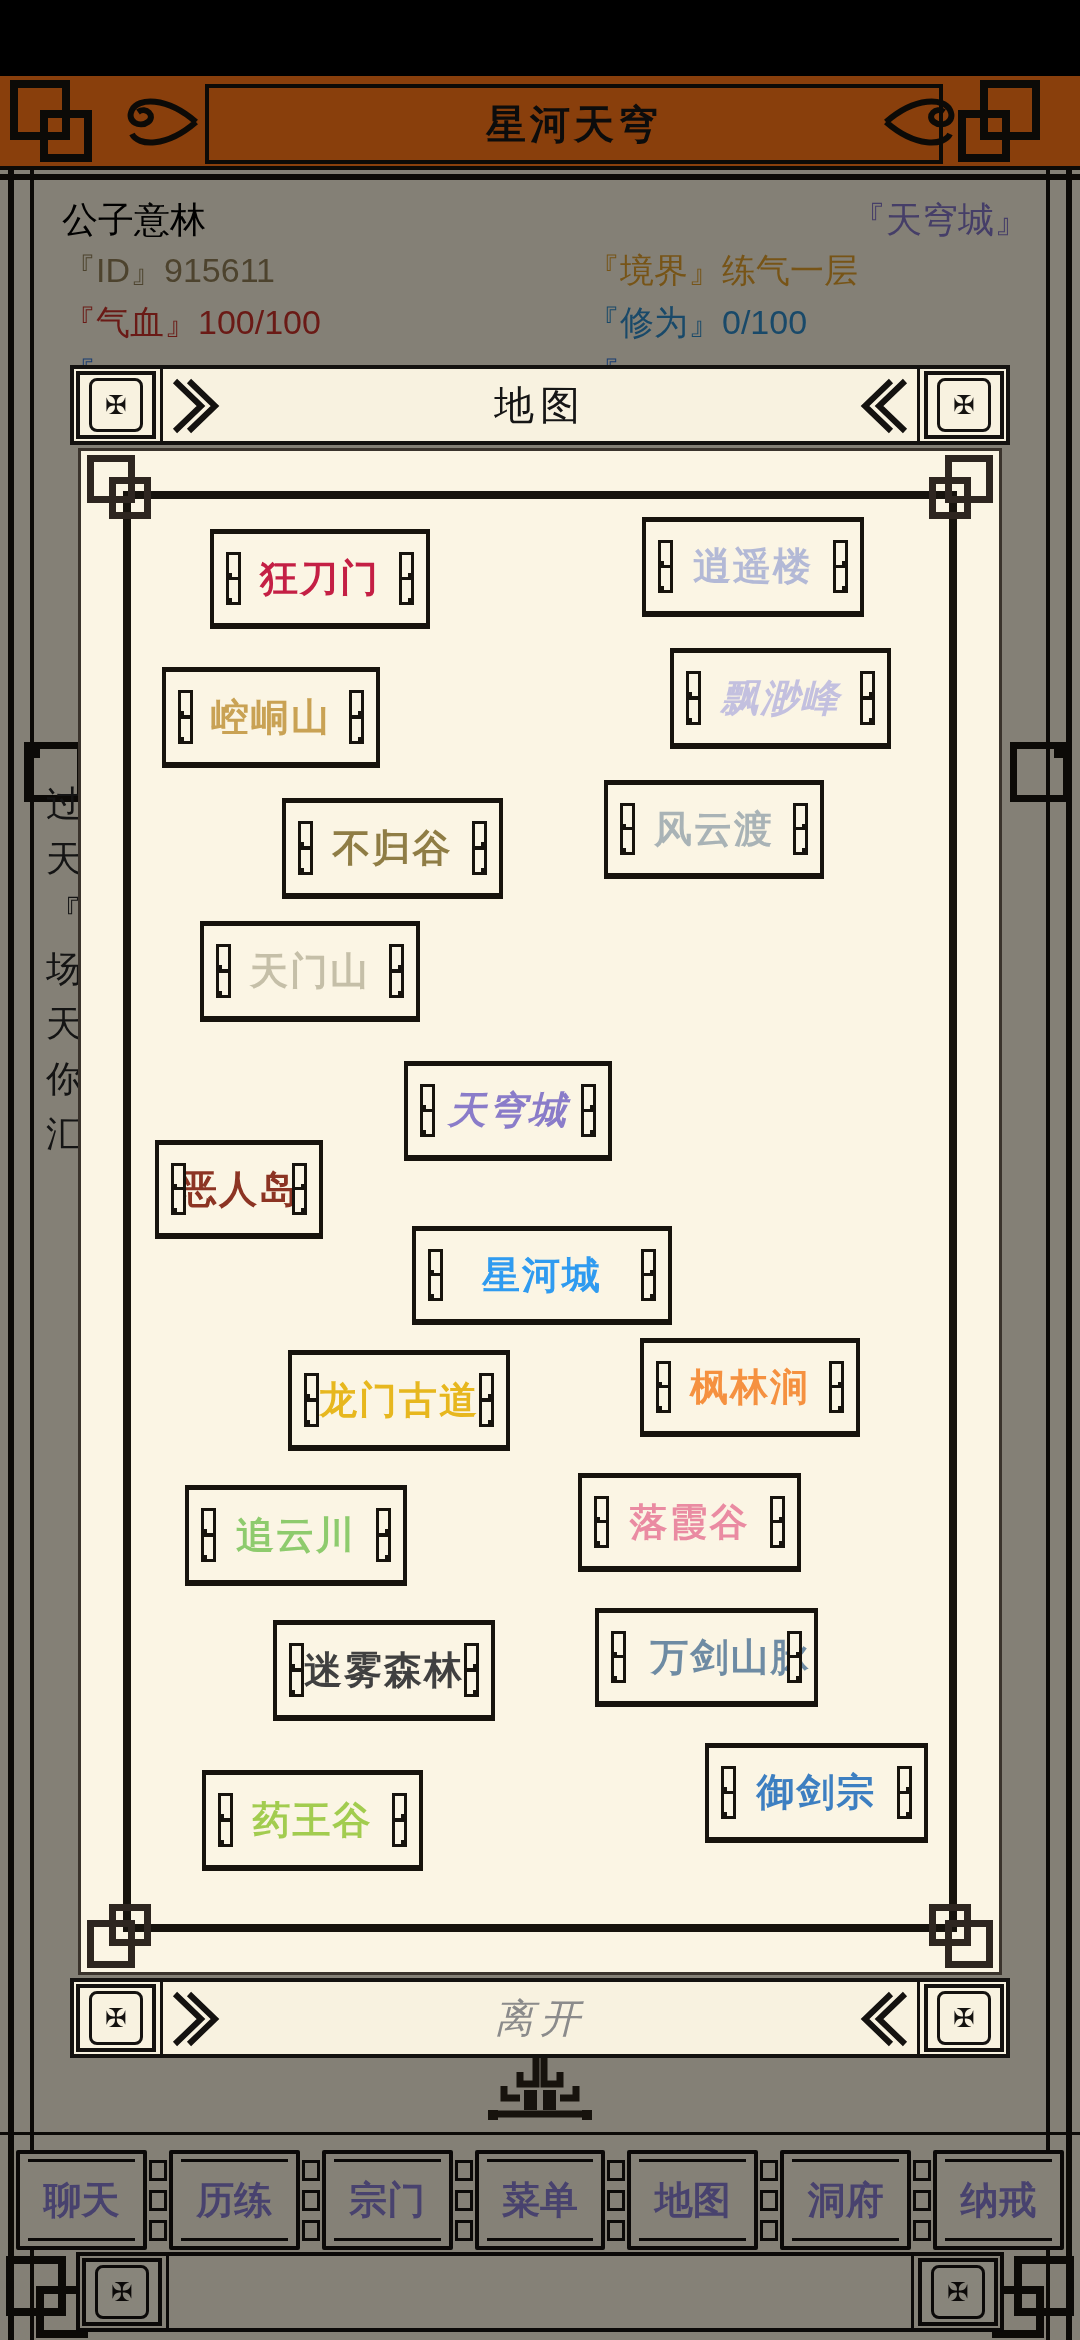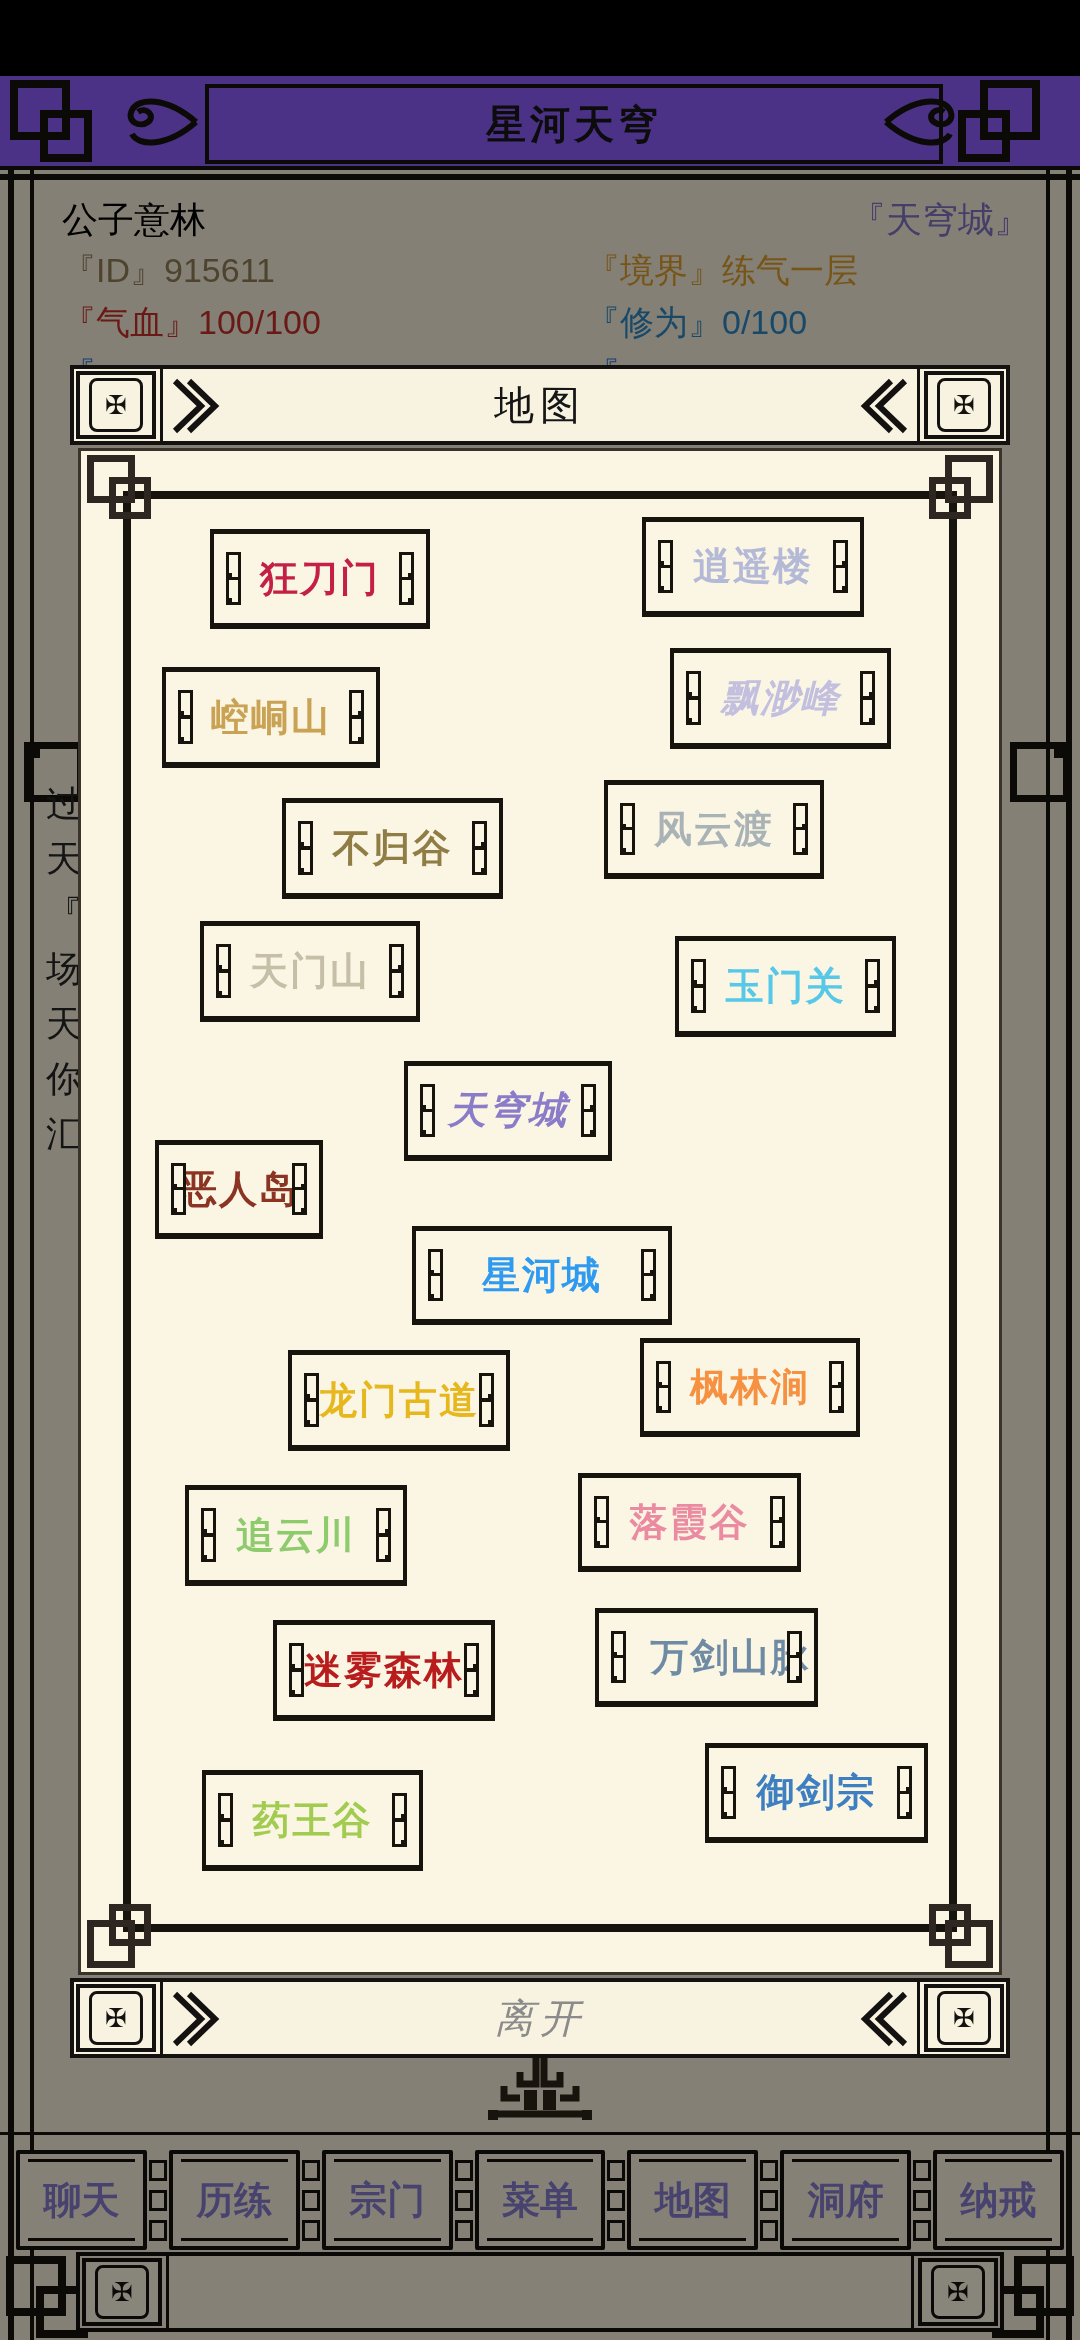--- a/index.html
+++ b/index.html
@@ -1,21 +1,21 @@
 <!DOCTYPE html>
 <html><head>
 <meta charset="utf-8">
 <style>
   html,body{margin:0;padding:0;background:#000;}
   #screen{position:relative;width:1080px;height:2340px;overflow:hidden;
           background:#f1ead7;font-family:"Liberation Sans",sans-serif;}
   
   #bg{position:absolute;inset:0;z-index:1;}
   .statusbar{position:absolute;left:0;top:0;width:1080px;height:76px;background:#000;}
-  .titlebar{position:absolute;left:0;top:76px;width:1080px;height:90px;background:#8b5cf6;
+  .titlebar{position:absolute;left:0;top:76px;width:1080px;height:90px;background:#f97316;
             border-bottom:4px solid #17130d;}
   .title-banner{position:absolute;left:205px;top:8px;width:730px;height:72px;
             border:4px solid #17130d;display:flex;align-items:center;justify-content:center;}
   .page-title{font-size:40px;font-weight:600;color:#161616;letter-spacing:4px;}
   .knot b{position:absolute;border:8px solid #17130d;}
   .knot .k1{left:0;top:0;width:44px;height:44px;}
   .knot .k2{left:30px;top:30px;width:36px;height:36px;}
   .knot{position:absolute;width:90px;height:84px;}
   .flourish{position:absolute;top:18px;}
   
@@ -310,27 +310,20 @@
         <span class="mark br r"></span>
         <span class="lbl" style="color: rgb(143, 125, 69);">不归谷</span>
       </div>
       <div class="loc" style="left: 130px; top: 556px; width: 220px; height: 101px;">
         <span class="mark tl"></span>
         <span class="mark bl"></span>
         <span class="mark tr r"></span>
         <span class="mark br r"></span>
         <span class="lbl" style="color: rgb(197, 191, 168);">天门山</span>
       </div>
-      <div class="loc" style="left: 605px; top: 571px; width: 221px; height: 101px;">
-        <span class="mark tl"></span>
-        <span class="mark bl"></span>
-        <span class="mark tr r"></span>
-        <span class="mark br r"></span>
-        <span class="lbl" style="color: rgb(87, 200, 232);">玉门关</span>
-      </div>
       <div class="loc" style="left: 334px; top: 696px; width: 208px; height: 100px; font-style: italic;">
         <span class="mark tl"></span>
         <span class="mark bl"></span>
         <span class="mark tr r"></span>
         <span class="mark br r"></span>
         <span class="lbl" style="color: rgb(138, 124, 201);">天穹城</span>
       </div>
       <div class="loc" style="left: 85px; top: 775px; width: 168px; height: 99px;">
         <span class="mark tl"></span>
         <span class="mark bl"></span>
@@ -371,21 +364,21 @@
         <span class="mark bl"></span>
         <span class="mark tr r"></span>
         <span class="mark br r"></span>
         <span class="lbl" style="color: rgb(234, 139, 162);">落霞谷</span>
       </div>
       <div class="loc" style="left: 203px; top: 1255px; width: 222px; height: 101px;">
         <span class="mark tl"></span>
         <span class="mark bl"></span>
         <span class="mark tr r"></span>
         <span class="mark br r"></span>
-        <span class="lbl" style="color: #b91c1c;">迷雾森林</span>
+        <span class="lbl" style="color: #404040;">迷雾森林</span>
       </div>
       <div class="loc" style="left: 525px; top: 1243px; width: 223px; height: 99px; padding-left: 48px;">
         <span class="mark tl"></span>
         <span class="mark bl"></span>
         <span class="mark tr r"></span>
         <span class="mark br r"></span>
         <span class="lbl" style="color: rgb(110, 139, 163);">万剑山脉</span>
       </div>
       <div class="loc" style="left: 132px; top: 1405px; width: 221px; height: 101px;">
         <span class="mark tl"></span>

